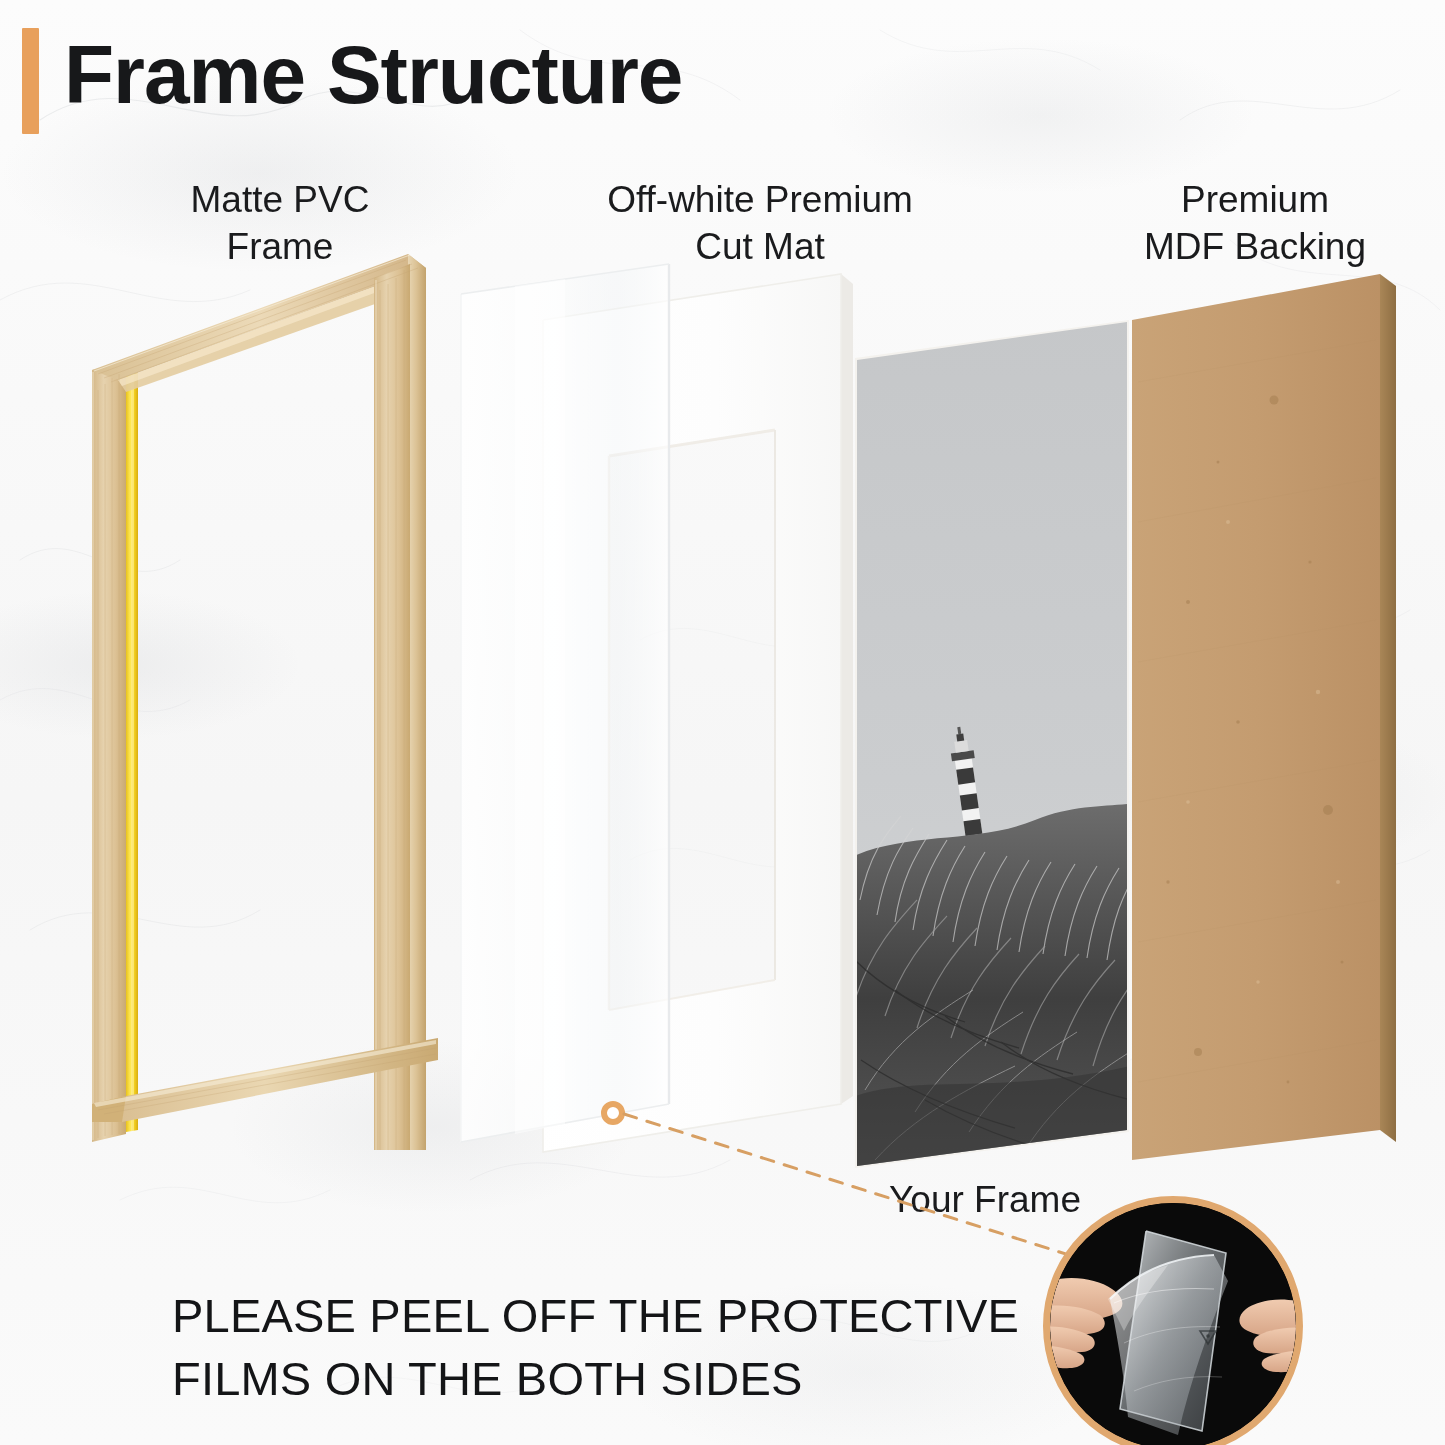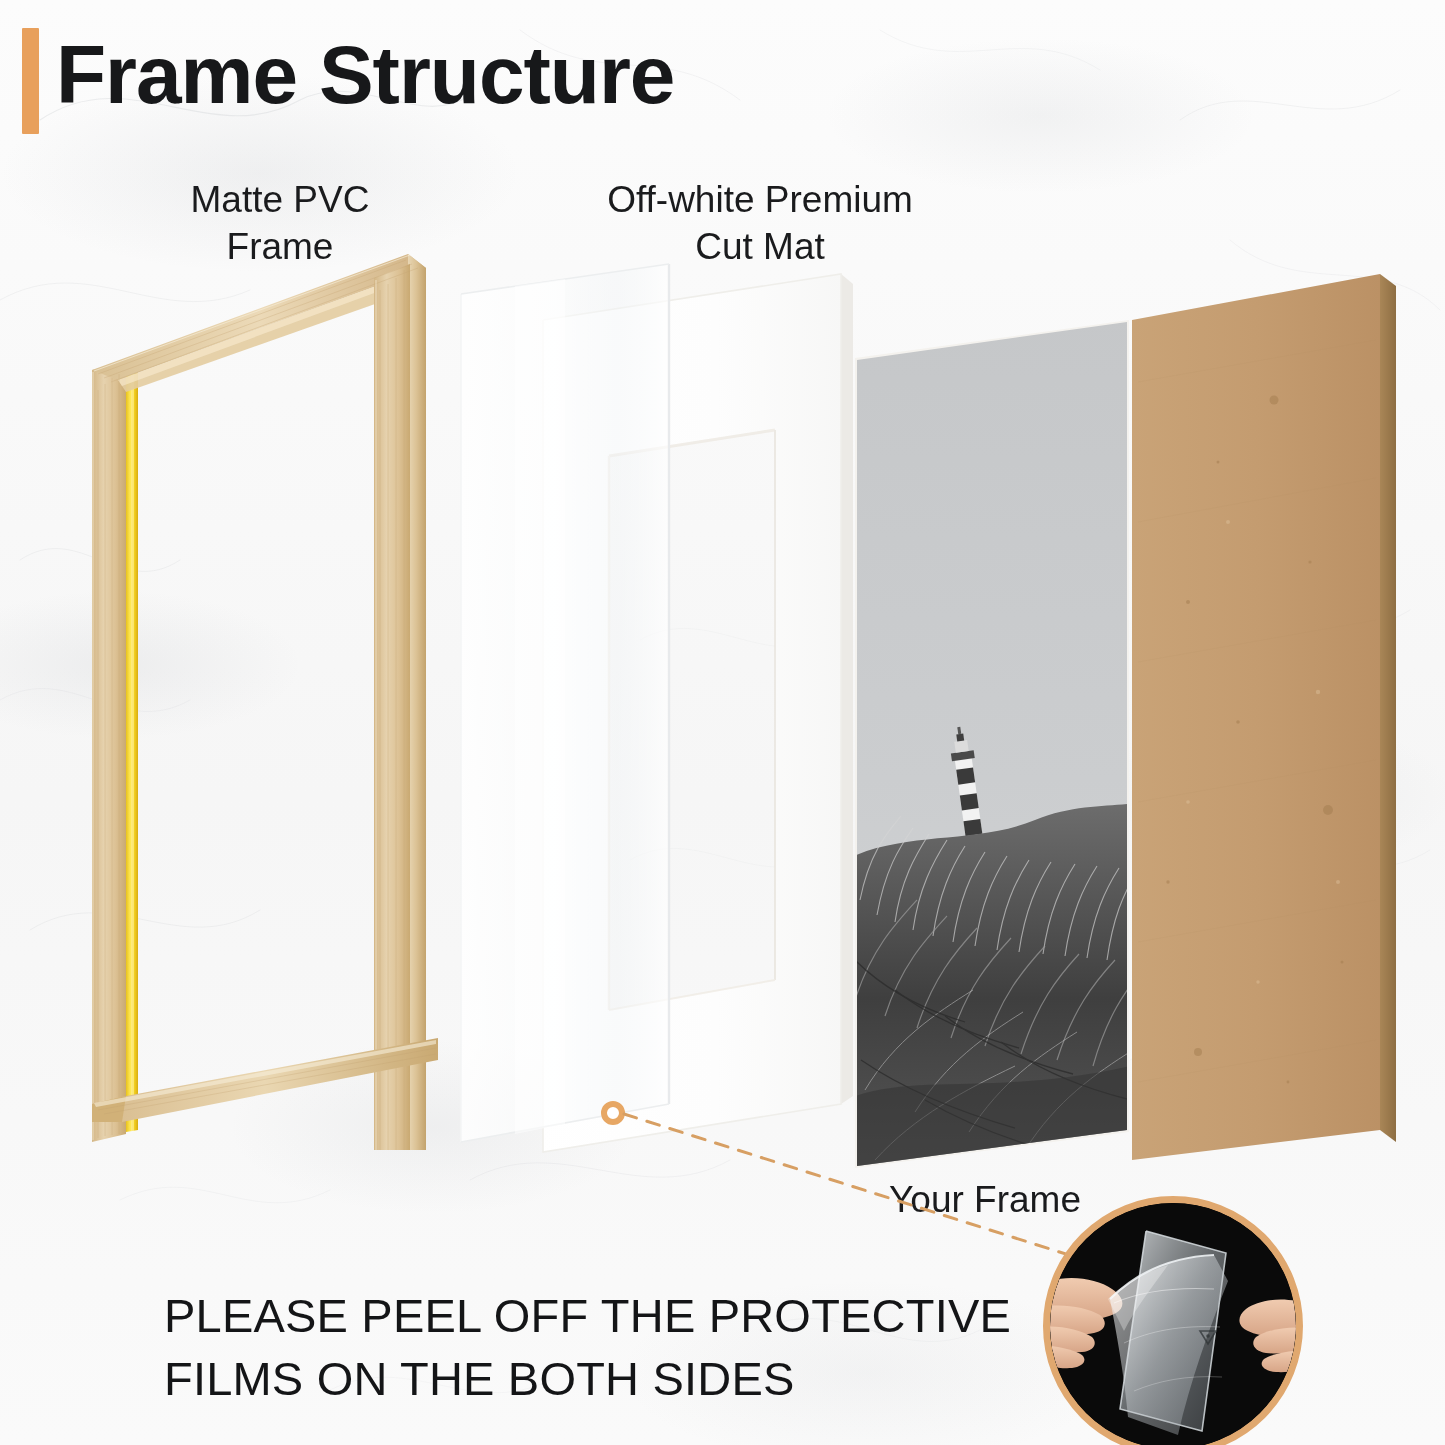--- a/index.html
+++ b/index.html
@@ -25,21 +25,21 @@
       radial-gradient(ellipse 400px 150px at 60% 95%, rgba(150,155,162,.08), rgba(0,0,0,0) 62%),
       linear-gradient(180deg,#fcfcfc 0%,#f6f6f6 55%,#fafafa 100%);
   }
   .veins{position:absolute;inset:0;opacity:.55;}
 
   
   .accent-bar{
     position:absolute;left:22px;top:28px;width:17px;height:106px;border-radius:1px;
   }
   .title{
-    position:absolute;left:56px;top:30px;
+    position:absolute;left:64px;top:30px;
     font-size:82px;font-weight:700;letter-spacing:-1px;color:#17181a;
     white-space:nowrap;line-height:1.1;
   }
 
   .lbl{position:absolute;text-align:center;color:#1a1b1d;
        font-size:37px;line-height:1.28;font-weight:400;white-space:pre-line;margin-top:8px;}
   #lbl-frame{left:115px;top:168px;width:330px;}
   #lbl-mat  {left:555px;top:168px;width:410px;}
   #lbl-mdf  {left:1090px;top:168px;width:330px;}
   #lbl-plexi{left:250px;top:1168px;width:580px;font-size:37px;}
@@ -61,21 +61,21 @@
 
   
   .dot{
     position:absolute;left:601px;top:1101px;width:24px;height:24px;border-radius:50%;
     border:6px solid #e7a764;background:#ffffff;box-sizing:border-box;
   }
   .dash{position:absolute;left:600px;top:1090px;width:560px;height:200px;}
 
   
   .notice{
-    position:absolute;left:164px;top:1285px;width:880px;
+    position:absolute;left:172px;top:1285px;width:880px;
     font-size:47px;line-height:1.33;color:#141517;font-weight:400;
     letter-spacing:.2px;
   }
   .hl{position:relative;display:inline-block;}
   .hl::before{
     content:"";position:absolute;left:-6px;right:-6px;bottom:-2px;height:19px;
     border-radius:10px;z-index:-1;
   }
   .hl span{position:relative;z-index:2;margin-top:8px;}
 
@@ -375,20 +375,22 @@
     <polygon points="16,153 358,90 358,94 18,157" fill="#f7eeda" opacity=".6"></polygon>
   </svg>
 
   <div class="accent-bar" style="background: rgb(232, 160, 92);"></div>
   <div class="title">Frame Structure</div>
 
   <div class="lbl" id="lbl-frame">Matte PVC
 Frame</div>
   <div class="lbl" id="lbl-mat">Off-white Premium
 Cut Mat</div>
+  <div class="lbl" id="lbl-mdf">Premium
+MDF Backing</div>
   <div class="lbl" id="lbl-print">Your Frame</div>
 
   <div class="dot"></div>
   <svg class="dash" width="560" height="200" viewBox="0 0 560 200">
     <line x1="24" y1="24" x2="510" y2="178" stroke="#d79f63" stroke-width="3" stroke-dasharray="13 11" stroke-linecap="round"></line>
   </svg>
 
   <div class="notice">
     <div>PLEASE PEEL OFF THE PROTECTIVE</div>
     <div><span>FILMS ON THE </span><span class="hl"><span>BOTH SIDES</span></span></div>

